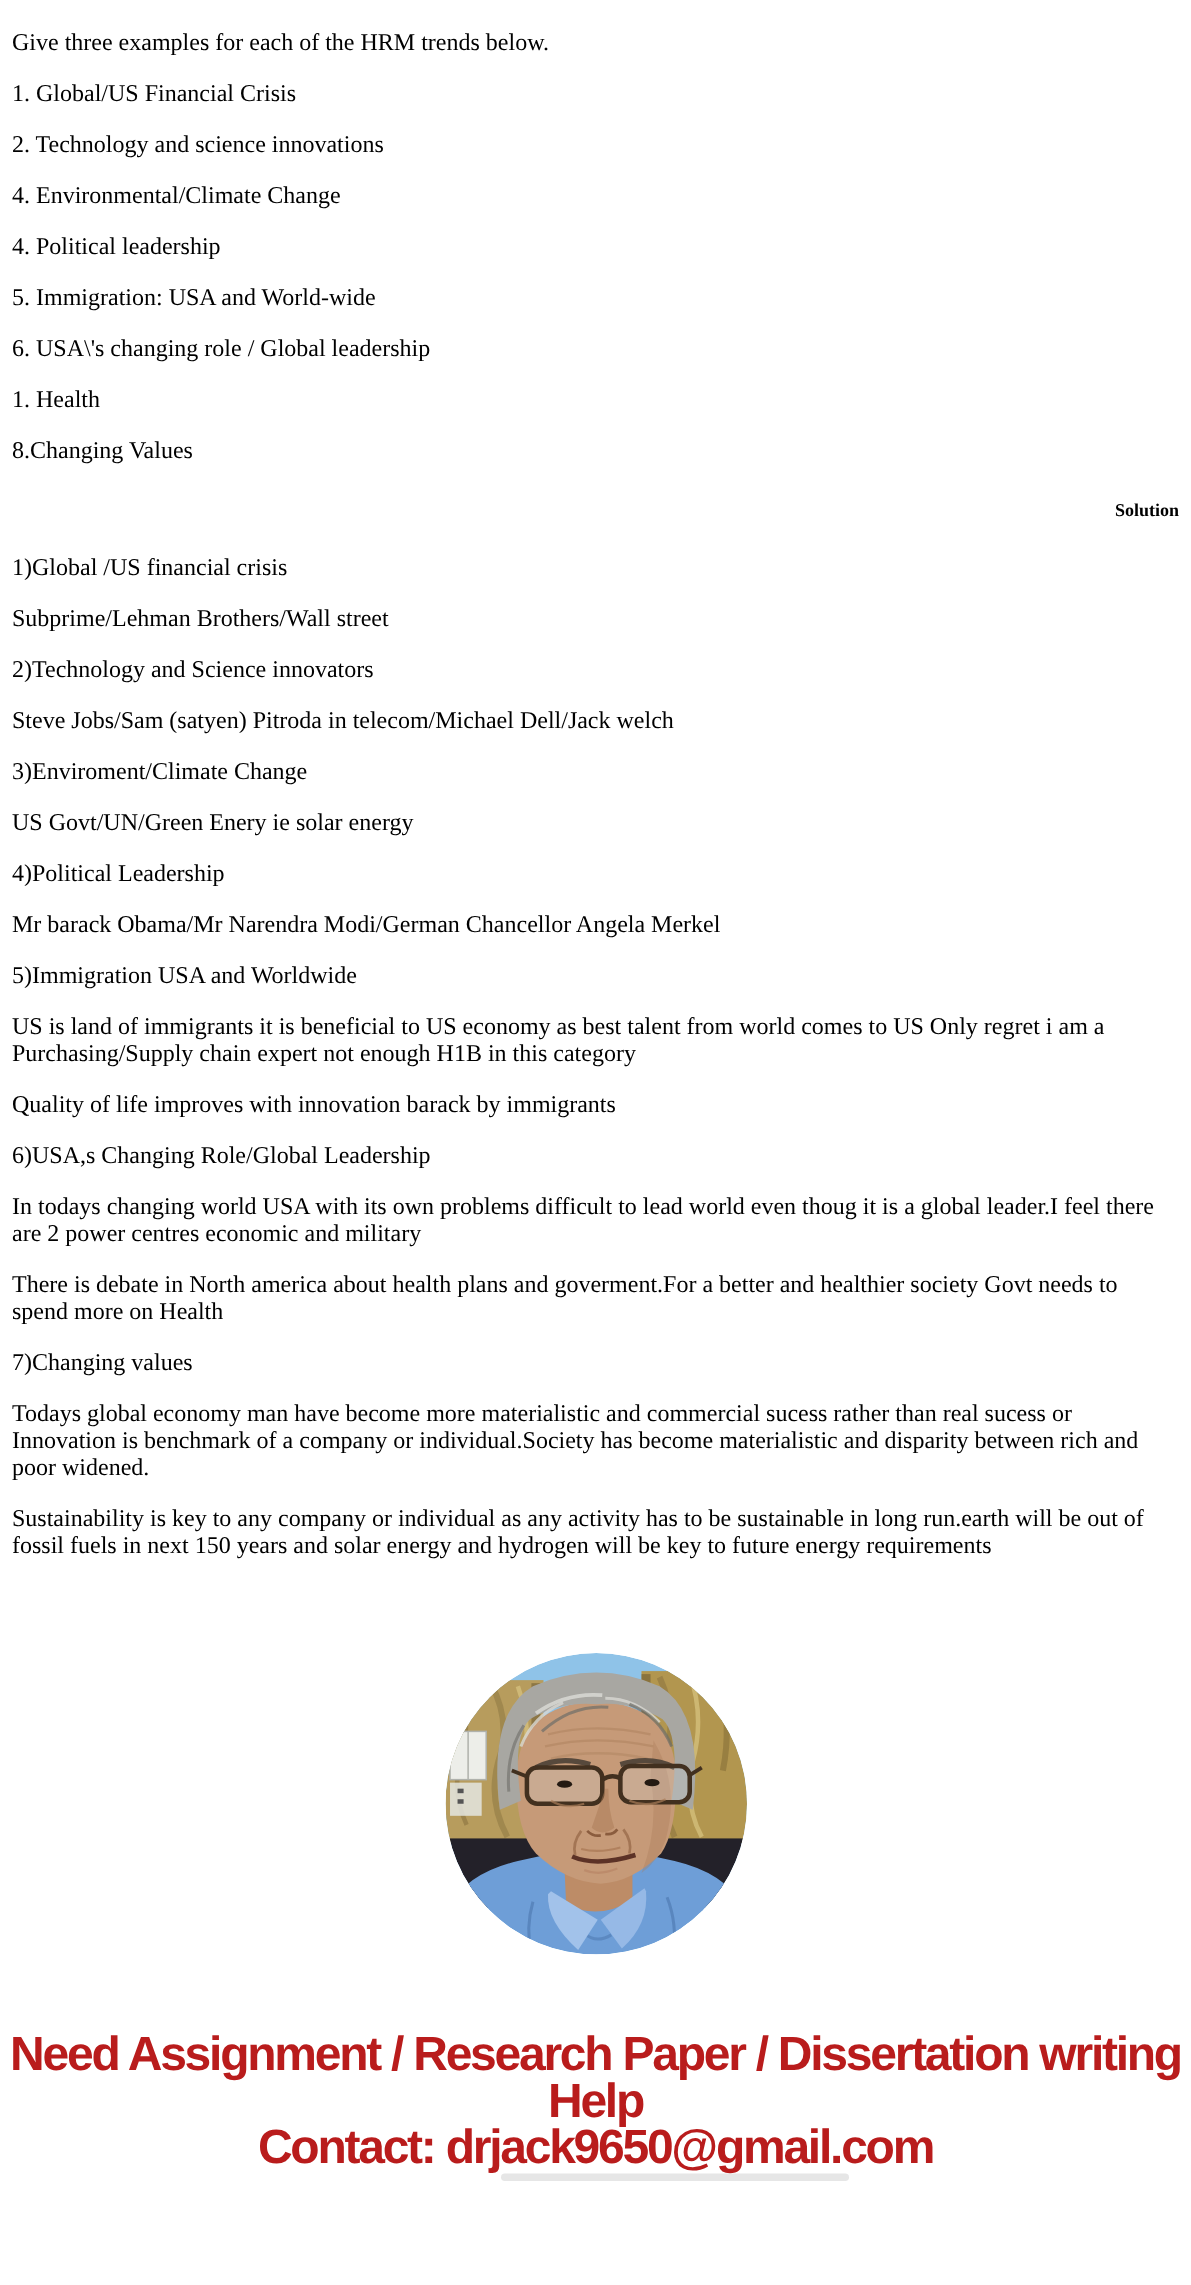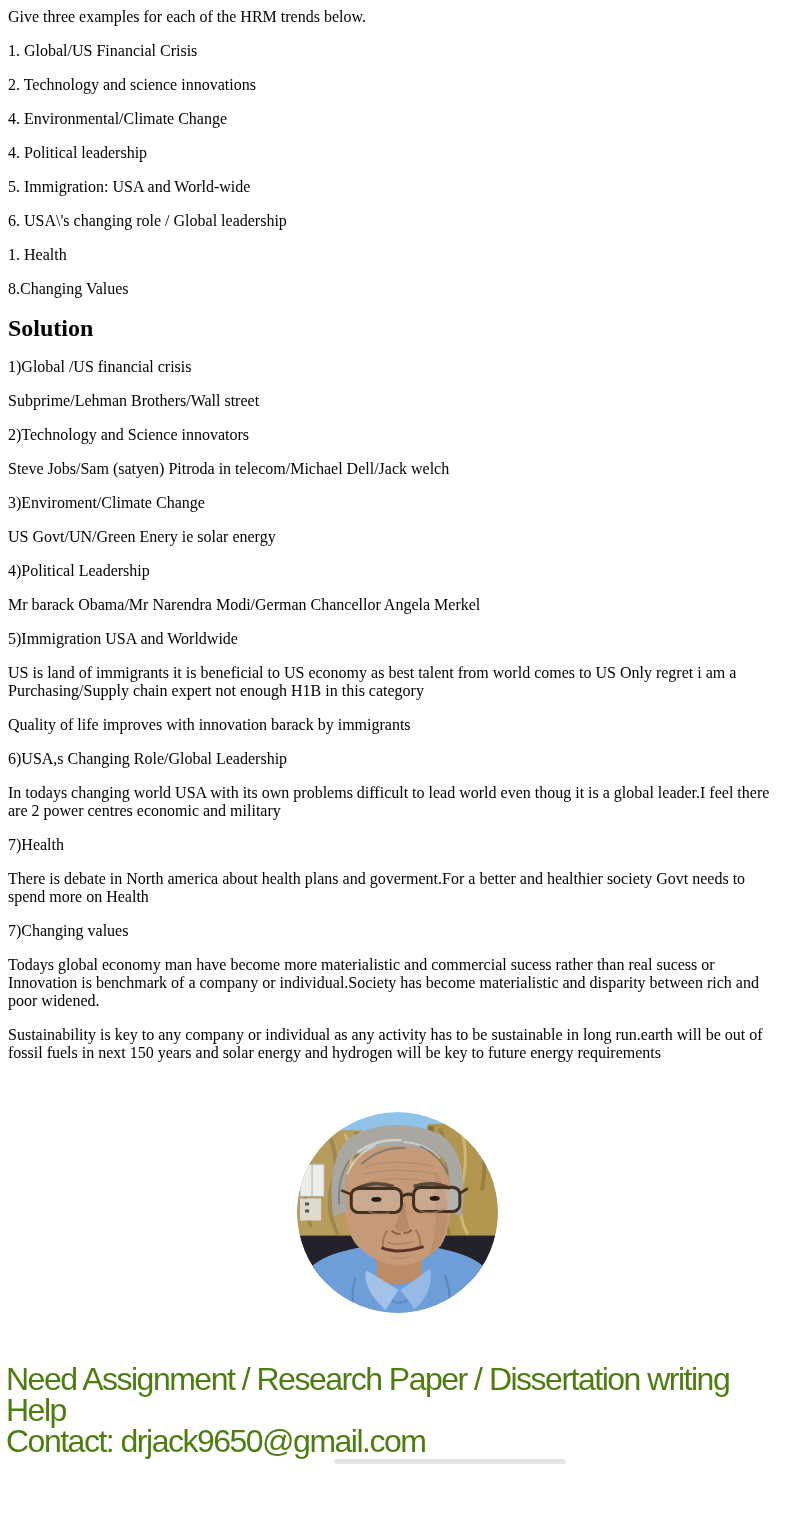--- a/index.html
+++ b/index.html
@@ -6,59 +6,60 @@
   html, body { margin: 0; padding: 0; }
   body {
     width: 794px;
     height: 1523px;
     background: #ffffff;
     color: #000000;
     font-family: "Liberation Serif", serif;
     overflow: hidden;
   }
   .content {
-    padding: 4px 8px;
+    padding: 16px 8px;
     max-height: 1122px;
     overflow: hidden;
   }
   .content p {
     font-size: 16px;
     line-height: 18px;
     margin: 16px 0;
   }
   .content p.first { margin-top: 4px; }
   .content h3 {
-    font-size: 24px;
+    font-size: 12px;
     line-height: 22px;
     margin: 19px 0;
     font-weight: bold;
+    text-align: right;
   }
   .photo-section {
     margin-top: 30px;
     display: flex;
     justify-content: center;
   }
   .photo-circle {
     width: 201px;
     height: 201px;
     border-radius: 50%;
     overflow: hidden;
     flex: 0 0 auto;
   }
   .photo-circle svg { display: block; width: 201px; height: 201px; }
   .footer {
     margin-top: 51px;
-    text-align: left;
+    text-align: center;
     font-family: "Liberation Sans", sans-serif;
-    font-weight: 400;
+    font-weight: 700;
     font-size: 32px;
     line-height: 31px;
     letter-spacing: -1.5px;
     padding: 0 6px;
-    color: #4d7c0f;
+    color: #b91c1c;
   }
   .faded-artifact {
     width: 232px;
     height: 5px;
     border-radius: 3px;
     background: #e6e6e6;
     margin: 2px 0 0 334px;
   }
 </style>
 </head>
@@ -81,21 +82,20 @@
   <p>Steve Jobs/Sam (satyen) Pitroda in telecom/Michael Dell/Jack welch</p>
   <p>3)Enviroment/Climate Change</p>
   <p>US Govt/UN/Green Enery ie solar energy</p>
   <p>4)Political Leadership</p>
   <p>Mr barack Obama/Mr Narendra Modi/German Chancellor Angela Merkel</p>
   <p>5)Immigration USA and Worldwide</p>
   <p>US is land of immigrants it is beneficial to US economy as best talent from world comes to US Only regret i am a Purchasing/Supply chain expert not enough H1B in this category</p>
   <p>Quality of life improves with innovation barack by immigrants</p>
   <p>6)USA,s Changing Role/Global Leadership</p>
   <p>In todays changing world USA with its own problems difficult to lead world even thoug it is a global leader.I feel there are 2 power centres economic and military</p>
-  <p>7)Health</p>
   <p>There is debate in North america about health plans and goverment.For a better and healthier society Govt needs to spend more on Health</p>
   <p>7)Changing values</p>
   <p>Todays global economy man have become more materialistic and commercial sucess rather than real sucess or Innovation is benchmark of a company or individual.Society has become materialistic and disparity between rich and poor widened.</p>
   <p>Sustainability is key to any company or individual as any activity has to be sustainable in long run.earth will be out of fossil fuels in next 150 years and solar energy and hydrogen will be key to future energy requirements</p>
 </div>
 
 <div class="photo-section">
   <div class="photo-circle">
     <svg viewBox="0 0 200 200" xmlns="http://www.w3.org/2000/svg">
       <defs>

